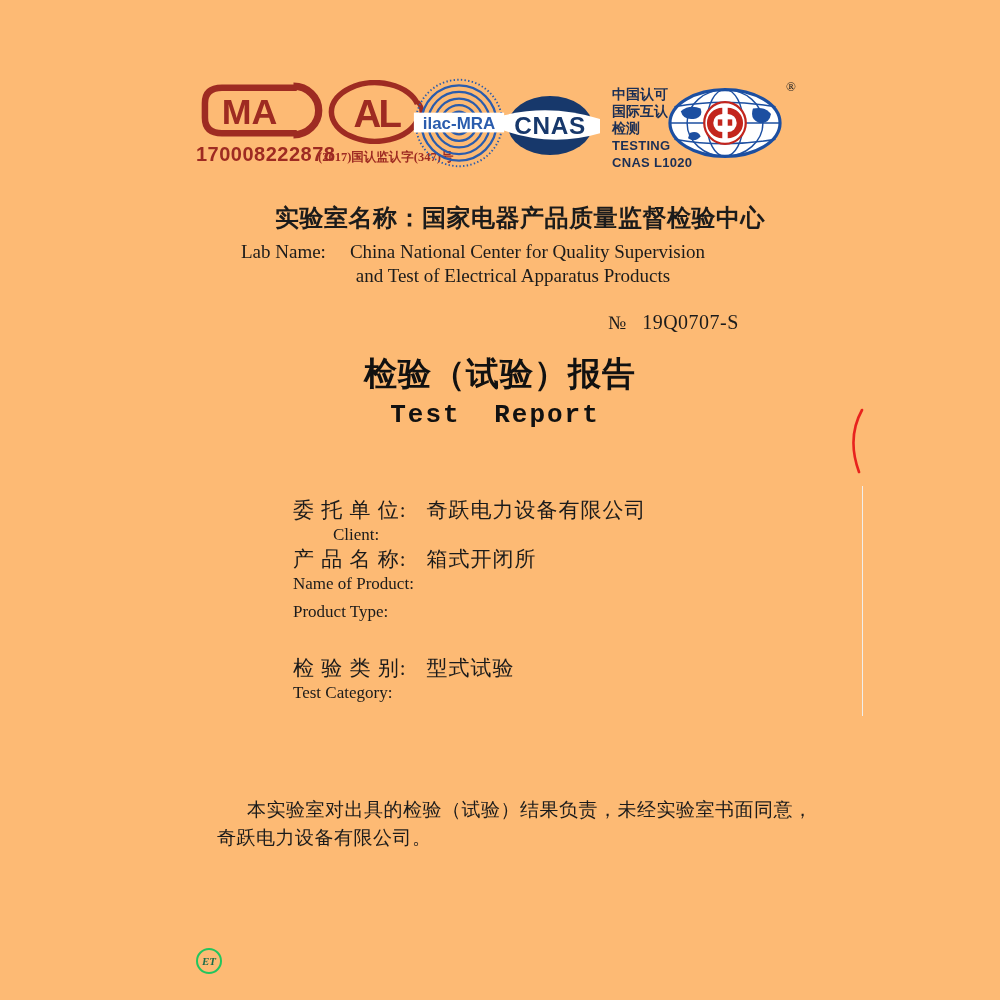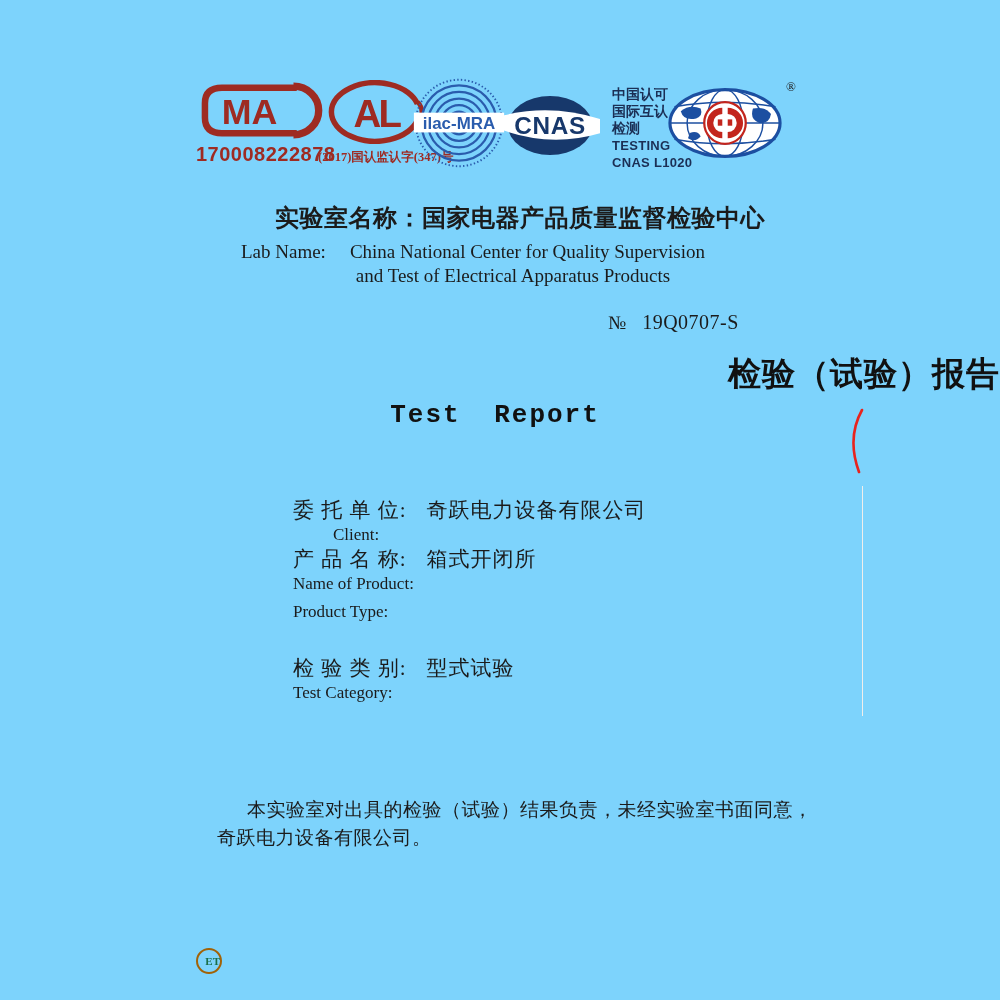--- a/index.html
+++ b/index.html
@@ -1,17 +1,17 @@
 <!DOCTYPE html>
 <html><head>
 <meta charset="utf-8">
 <style>
   html,body { margin:0; padding:0; background:#ffffff; }
   .page {
-    position:relative; width:1000px; height:1000px; background:#7dd3fc;
+    position:relative; width:1000px; height:1000px; background:#fdba74;
     overflow:hidden; font-family:"Liberation Serif", serif; color:#1b1b1b;
   }
   .abs { position:absolute; }
 
   
   .cma   { left:196px; top:82px;  width:132px; text-align:left; }
   .cma-num { font-family:"Liberation Sans", sans-serif; font-weight:bold; font-size:20px;
              color:#9e2b22; letter-spacing:.5px; margin-top:0px; white-space:nowrap; }
   .cal   { left:318px; top:80px;  width:122px; text-align:center; }
   .cal-cap { font-size:12.5px; font-weight:bold; color:#9e2b22; white-space:nowrap; margin-top:1px;
@@ -29,21 +29,21 @@
   
   .lab { left:0; right:0; top:202px; text-align:center; }
   .lab-zh { font-size:24px; font-weight:600; letter-spacing:.5px; transform:translateX(20px); }
   .lab-en1 { font-size:19px; margin-top:7px; transform:translateX(-27px); }
   .lab-en1 .lab-en-label { margin-right:24px; }
   .lab-en2 { font-size:19px; margin-top:2px; transform:translateX(13px); }
 
   
   .report-no { left:608px; top:311px; font-size:19px; white-space:nowrap; }
   .report-no .no-value { margin-left:16px; font-size:20px; letter-spacing:.5px; }
-  .title-zh { left:0; right:0; top:352px; text-align:right; font-size:33px; font-weight:bold;
+  .title-zh { left:0; right:0; top:352px; text-align:center; font-size:33px; font-weight:bold;
               font-family:"Liberation Sans", sans-serif; letter-spacing:1px; color:#111; }
   .title-en { left:0; right:0; top:400px; text-align:center; font-size:26px; font-weight:600;
               font-family:"Liberation Mono", monospace; letter-spacing:2px; word-spacing:16px;
               color:#111; transform:translateX(-5px); }
 
   
   .field { left:293px; white-space:nowrap; }
   .field .zh-line { font-size:21px; line-height:26px; }
   .field .f-label { letter-spacing:1px; }
   .field .f-value { margin-left:20px; letter-spacing:1px; }
@@ -56,24 +56,24 @@
   
   .stmt-zh { left:217px; top:796px; font-size:19px; line-height:28px; letter-spacing:.5px; }
   .stmt-zh .l1 { padding-left:30px; white-space:nowrap; }
   .stmt-zh .l2 { white-space:nowrap; }
   .stmt-en { left:192px; top:861px; font-family:"Liberation Sans", sans-serif;
              font-size:14.5px; line-height:21px; color:#111; }
   .stmt-en .l1 { padding-left:64px; white-space:nowrap; }
   .stmt-en .l2 { white-space:nowrap; }
 
   
-  .et-mark { left:196px; top:948px; width:22px; height:22px; border:2px solid #a16207;
-             border-radius:50%; display:flex; align-items:center; justify-content:flex-end;
+  .et-mark { left:196px; top:948px; width:22px; height:22px; border:2px solid #22c55e;
+             border-radius:50%; display:flex; align-items:center; justify-content:center;
              font-size:11px; font-weight:bold; color:#1b6e49;
-             font-family:"Liberation Serif", serif; }
+             font-family:"Liberation Serif", serif;font-style:italic; }
   .red-arc { left:846px; top:408px; }
   .faint-line { left:862px; top:486px; width:1px; height:230px; background:#f0eeeb; }
 </style>
 </head>
 <body>
 
 <div class="page">
 
   <div class="abs cma">
     <svg width="130" height="57" viewBox="0 0 160 70">

